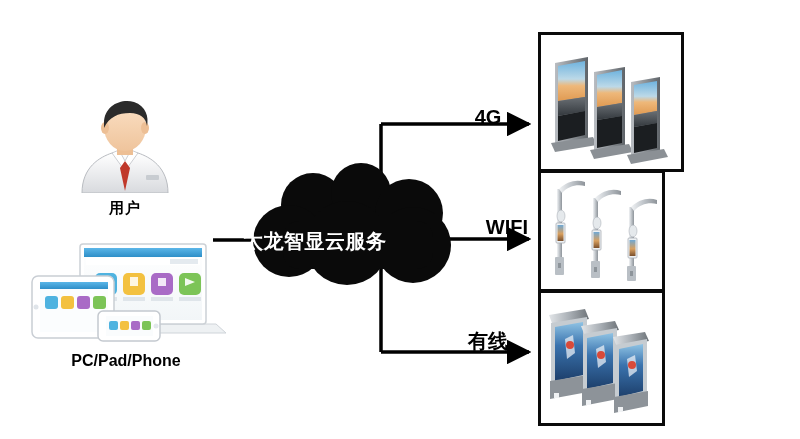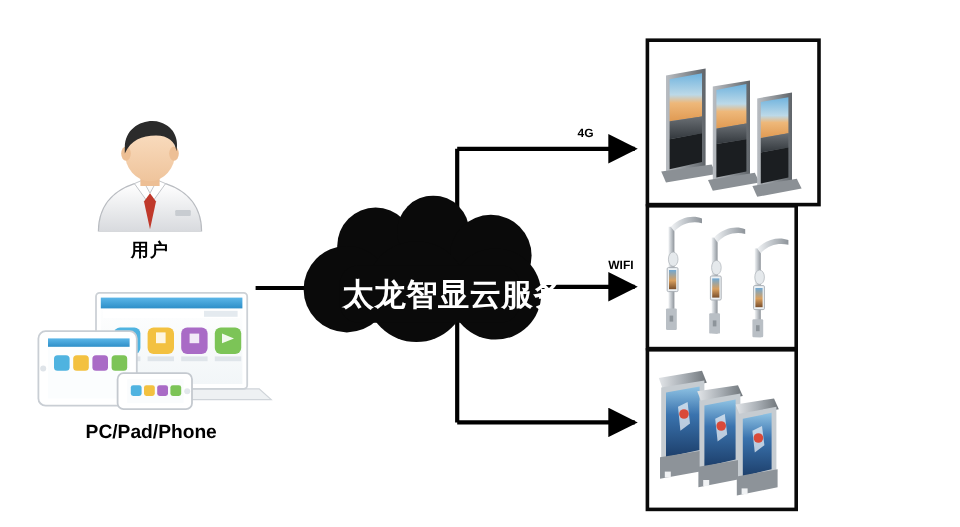--- a/index.html
+++ b/index.html
@@ -45,34 +45,34 @@
     margin-top: 2px;
     font-size: 16px;
   }
 
   
   #cloud-shape { left: 243px; top: 163px; width: 228px; height: 124px; }
   #cloud-text {
     left: 243px;
     top: 228px;
     width: 228px;
-    font-size: 26px;
+    font-size: 20px;
     font-weight: bold;
     color: #ffffff;
-    text-align: right;
+    text-align: left;
     letter-spacing: 0.5px;
     white-space: nowrap;
   }
 
   
   #connectors { left: 0; top: 0; width: 800px; height: 439px; }
 
   
   .link-label {
-    font-size: 10px;
+    font-size: 20px;
     font-weight: bold;
     color: #000000;
     white-space: nowrap;
   }
   #label-4g    { left: 448px; top: 106px; width: 80px; text-align: center; }
   #label-wifi  { left: 448px; top: 216px; width: 80px; text-align: right; }
   #label-wired { left: 448px; top: 328px; width: 80px; text-align: center; }
 
   
   .photo-box {
@@ -117,20 +117,21 @@
       <circle cx="46" cy="78" r="36"></circle>
       <circle cx="104" cy="80" r="42"></circle>
       <circle cx="170" cy="82" r="38"></circle>
       <rect x="40" y="58" width="150" height="48" rx="16"></rect>
     </g>
   </svg>
   <div class="abs" id="cloud-text">太龙智显云服务</div>
 
   <div class="abs link-label" id="label-4g">4G</div>
   <div class="abs link-label" id="label-wifi">WIFI</div>
+  <div class="abs link-label" id="label-wired">有线</div>
 
   <div class="abs" id="user-group">
     <div id="user-avatar-wrap">
       <svg viewBox="0 0 130 98" width="130" height="98" xmlns="http://www.w3.org/2000/svg">
         <defs>
           <linearGradient id="shirtGrad" x1="0" y1="0" x2="0" y2="1">
             <stop offset="0%" stop-color="#ffffff"></stop>
             <stop offset="100%" stop-color="#d8dade"></stop>
           </linearGradient>
           <linearGradient id="skinGrad" x1="0" y1="0" x2="0" y2="1">

